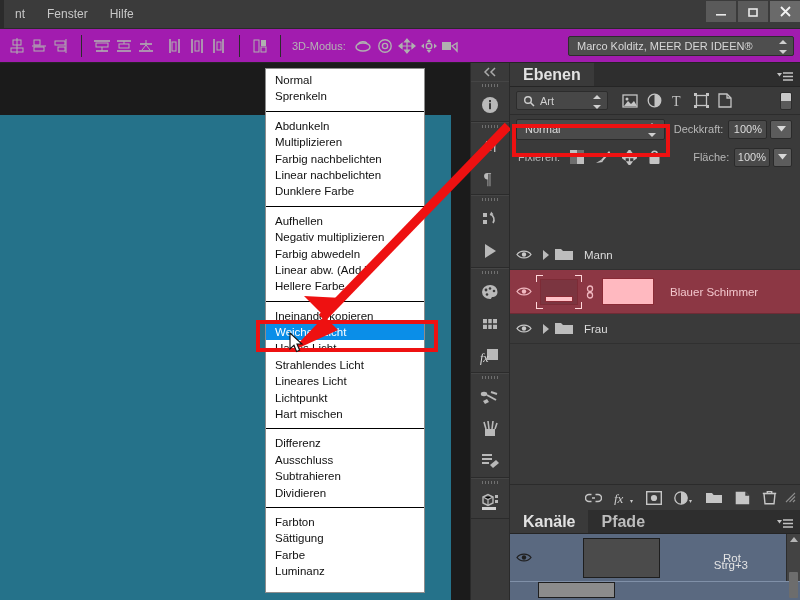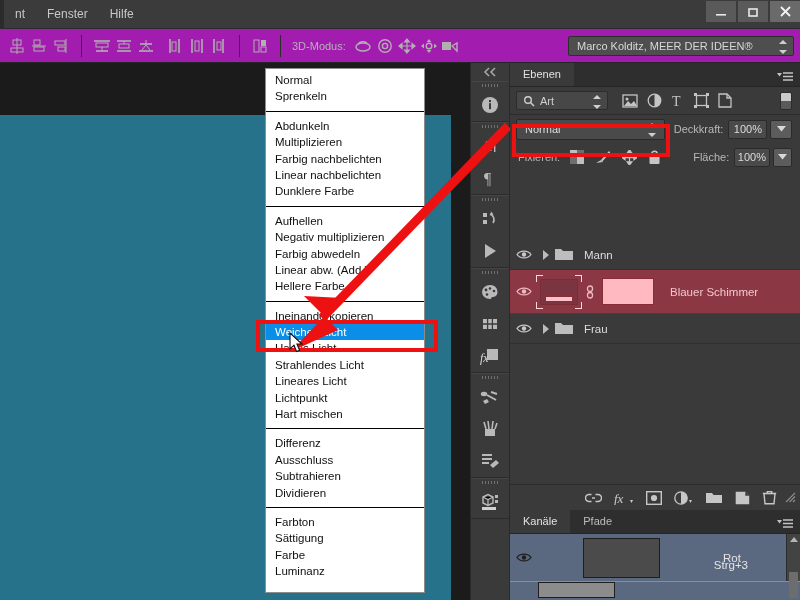--- a/index.html
+++ b/index.html
@@ -86,22 +86,22 @@
   
   .layers-panel {
     position: absolute; left: 510px; top: 63px; width: 290px; height: 447px;
     background: #3a3a3a;
   }
   .panel-tabs {
     height: 24px; background: #2e2e2e; display: flex; align-items: flex-end;
     border-bottom: 1px solid #252525; position: relative;
   }
   .panel-tab {
-    height: 23px; line-height: 23px; padding: 0 13px; font-size: 11px;
-    color: #bdbdbd; background: #2e2e2e;
+    height: 23px; line-height: 23px; padding: 0 13px; font-size: 16px;
+    color: #bdbdbd; background: #2e2e2e; font-weight: bold;
   }
   .panel-tab.active { background: #3a3a3a; color: #e2e2e2; }
   .panel-menu { position: absolute; right: 7px; top: 6px; }
 
   .filter-row {
     height: 28px; display: flex; align-items: center; padding: 0 6px;
     border-bottom: 1px solid #2c2c2c;
   }
   .kind-select {
     width: 92px; height: 19px; background: #474747; border: 1px solid #2c2c2c;

